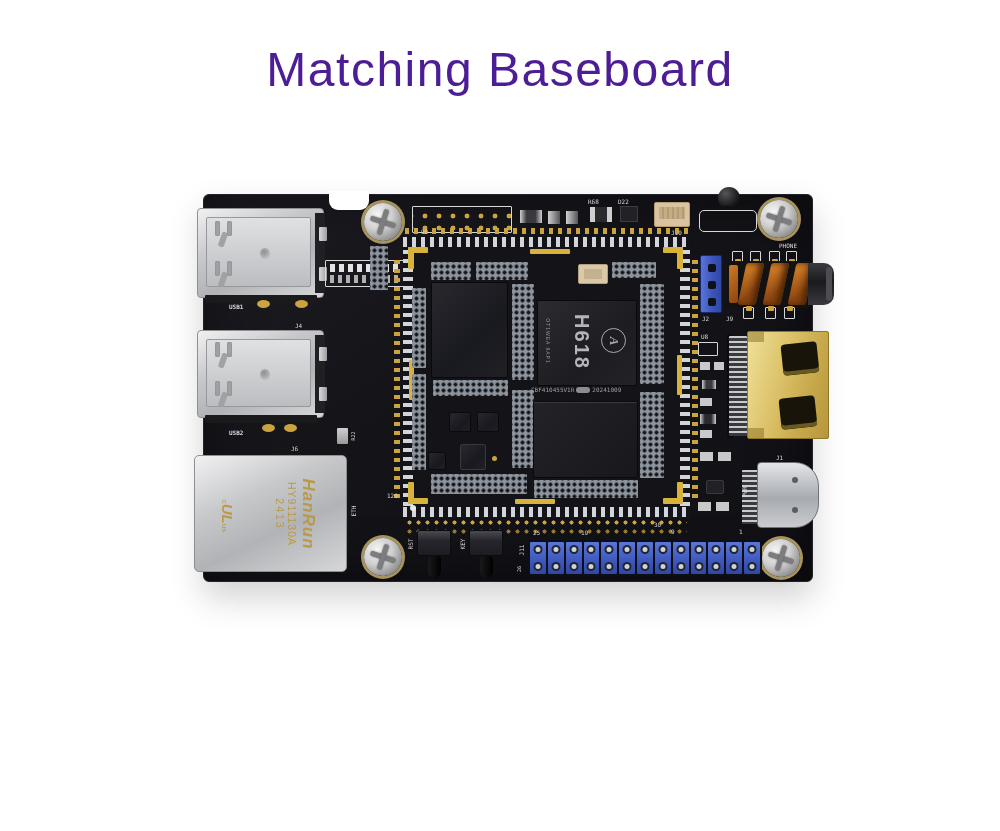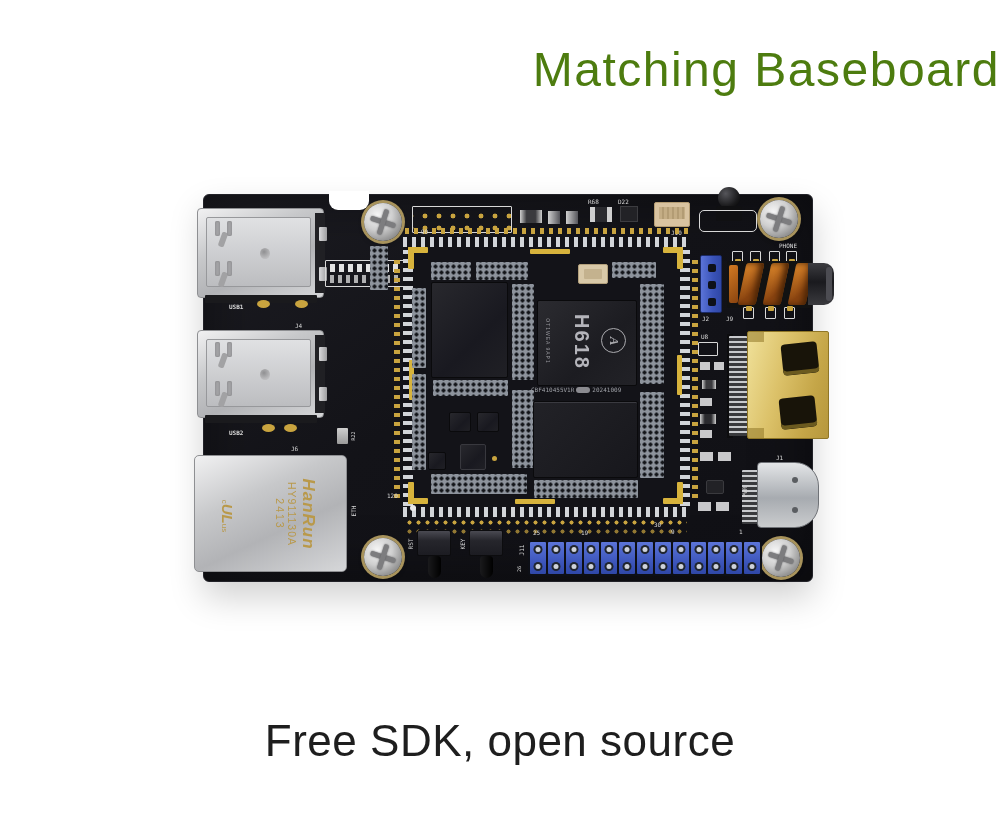--- a/index.html
+++ b/index.html
@@ -3,22 +3,22 @@
 <meta charset="utf-8">
 <style>
   :root{
     --pcb:#15151a; --gold:#c9a43f; --silver:#c9ccd1; --blue:#4560c8;
     --copper:#c1661c; --hdmi_gold:#d9bc5e; --text_dark:#222222; --pcb_text:#d8d8d8;
   }
   *{margin:0;padding:0;box-sizing:border-box}
   html,body{background:#fff}
   .canvas{position:relative;width:1000px;height:831px;background:#fff;overflow:hidden;
           font-family:"Liberation Sans",sans-serif}
-  .title{position:absolute;left:0;top:42px;width:100%;text-align:right;
-         font-size:48px;letter-spacing:1.5px;color:#4d7c0f;font-weight:400}
+  .title{position:absolute;left:0;top:42px;width:100%;text-align:center;
+         font-size:48px;letter-spacing:1.5px;color:#4c1d95;font-weight:400}
   .caption{position:absolute;left:0;top:716px;width:100%;text-align:center;
            font-size:44px;letter-spacing:.5px;color:#1e1e1e;font-weight:400}
   
   .pcb{position:absolute;left:203px;top:194px;width:610px;height:388px;border-radius:6px;
        background:linear-gradient(145deg,#1c1c22 0%,#131318 45%,#101015 100%);
        border:1px solid #222228;
        box-shadow:0 16px 34px rgba(0,0,0,.18), inset 0 0 60px rgba(0,0,0,.45)}
   .notch{position:absolute;left:329px;top:191px;width:40px;height:19px;background:#fff;
          border-radius:0 0 9px 9px}
   
@@ -334,14 +334,13 @@
         <div class="gpin"></div>
         <div class="gpin"></div>
       <div class="gpin"></div>
         <div class="gpin"></div>
         <div class="gpin"></div>
         <div class="gpin"></div>
       <div class="gpin"></div>
     </div>
   </div>
 
-  <div class="caption">Free SDK, open source</div>
 </div>
 
 </body></html>

